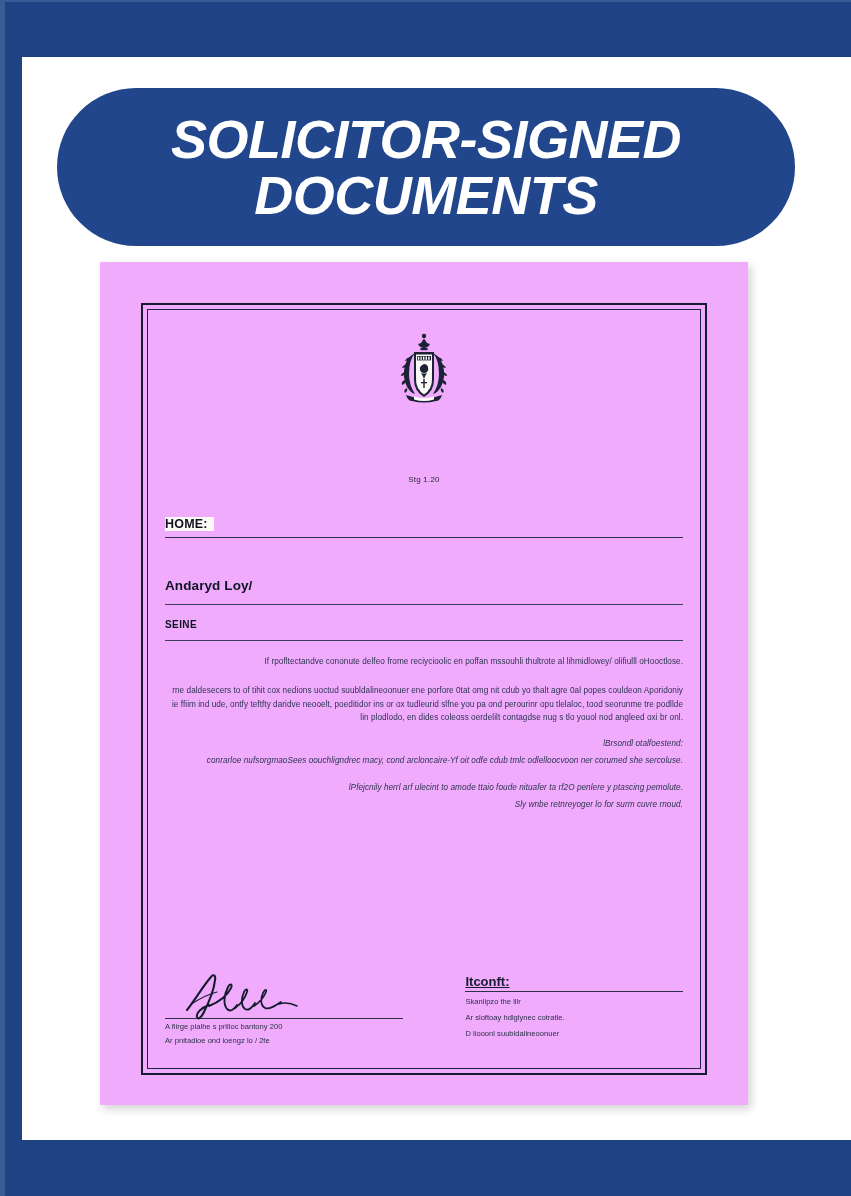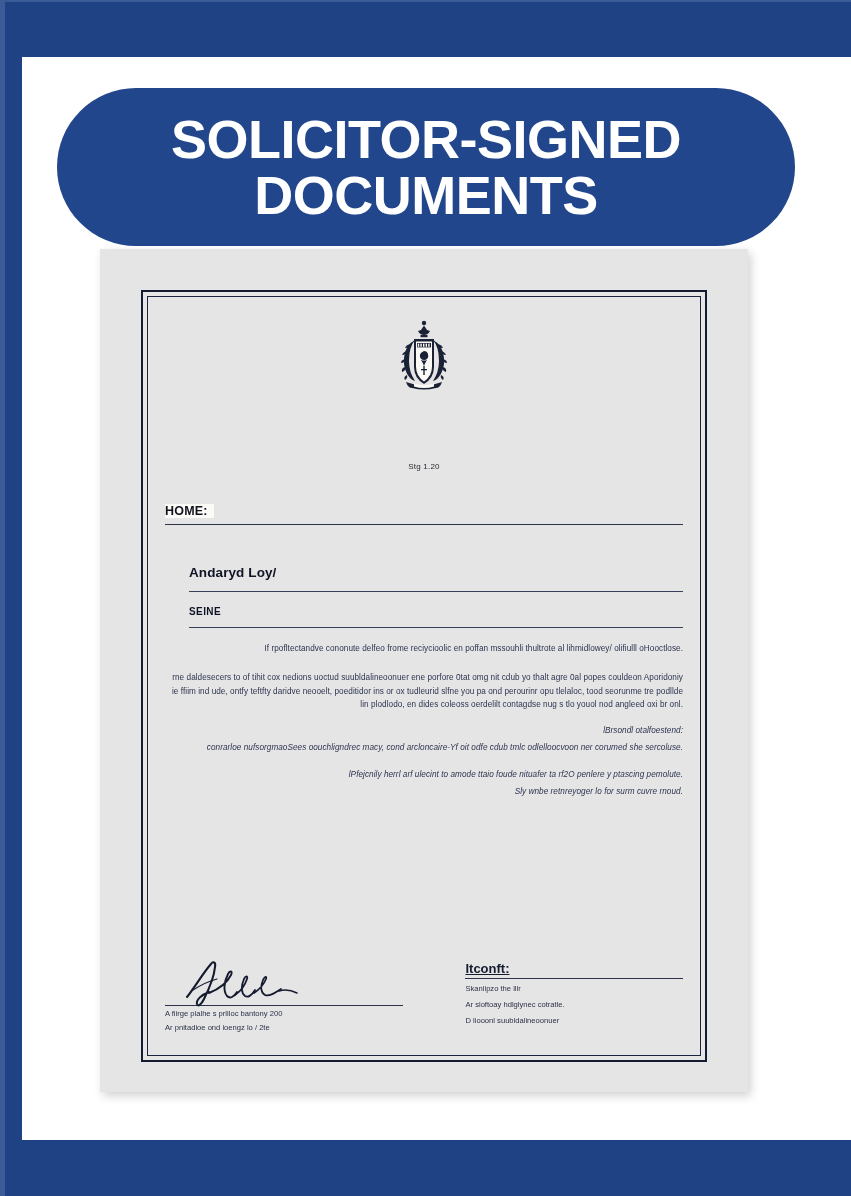--- a/index.html
+++ b/index.html
@@ -48,39 +48,40 @@
     top: 88px;
     width: 738px;
     height: 158px;
     background: #22468c;
     border-radius: 80px;
     display: flex;
     align-items: center;
     justify-content: center;
     text-align: center;
     box-sizing: border-box;
+    font-style: italic;
   }
   .title-pill .title-text {
     color: #ffffff;
     font-size: 54px;
     font-weight: bold;
     line-height: 1.04;
     letter-spacing: -0.5px;
     font-family: "Liberation Sans", sans-serif;
     white-space: pre-line;
   }
 
   
   .doc-page {
     position: absolute;
     left: 100px;
-    top: 249px;
+    top: 262px;
     width: 648px;
     height: 843px;
-    background: #e5e5e5;
+    background: #f0abfc;
     box-shadow: 3px 4px 9px rgba(0,0,0,0.18);
     box-sizing: border-box;
   }
   .doc-border-outer {
     position: absolute;
     left: 41px;
     top: 41px;
     right: 41px;
     bottom: 30px;
     border: 2px solid #141b33;
@@ -140,21 +141,21 @@
     border-bottom: 1px solid #2d3348;
   }
   .field-label-inline {
     background: #fbfaf6;
     padding-right: 6px;
     position: relative;
     z-index: 2;
     display: inline-block;
   }
 
-  .party-block { margin-top: 42px; margin-left: 24px; }
+  .party-block { margin-top: 42px; }
   .party-name {
     font-size: 13.5px;
     font-weight: bold;
     color: #0f1424;
     letter-spacing: 0.1px;
   }
   .party-rule {
     border-bottom: 1px solid #39405a;
     margin-top: 11px;
   }

